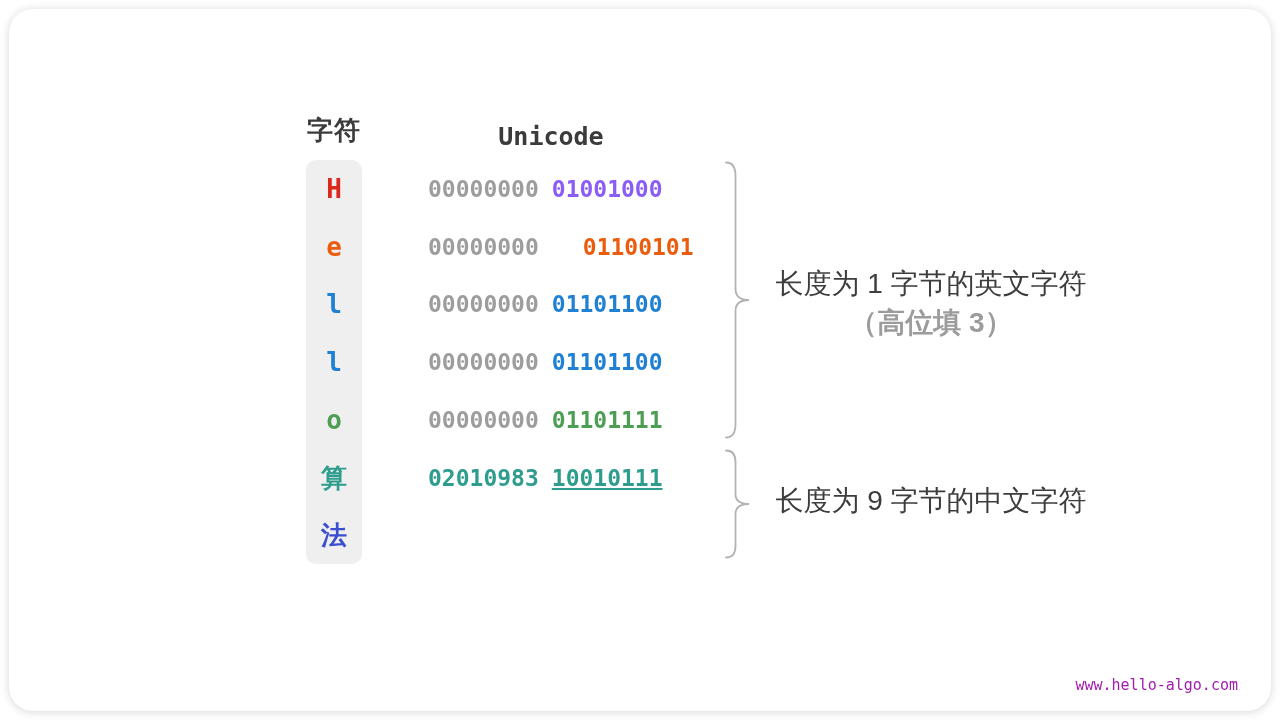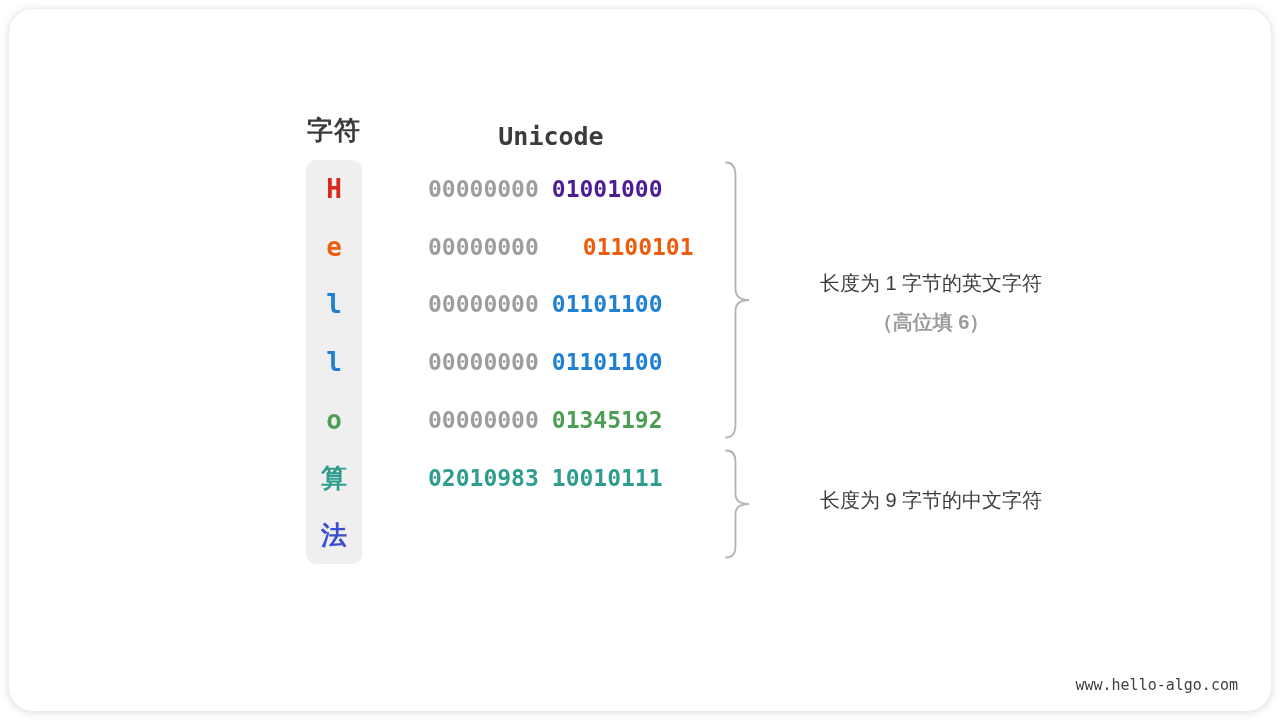--- a/index.html
+++ b/index.html
@@ -68,91 +68,91 @@
   .bin-cell .low { margin-left: 13px; }
 
   
   .brace { position: absolute; }
   .brace svg { display: block; }
 
   
   .annotation {
     position: absolute; left: 745px; width: 372px;
     text-align: center;
-    font-size: 20px; color: #3d3d3d;
+    font-size: 28px; color: #3d3d3d;
     line-height: 39px;
   }
   .ann-1 { top: 264px; }
   .ann-2 { top: 481px; }
   .ann-sub {
     color: #9c9c9c; font-weight: bold;
   }
 
   
   .watermark {
     position: absolute; right: 42px; bottom: 26px;
     font-family: "DejaVu Sans Mono", "Liberation Mono", monospace;
-    font-size: 15px; color: #404040;
+    font-size: 15px; color: #a21caf;
   }
 </style>
 </head>
 <body>
 
 <div class="card"></div>
 
 <div class="stage">
 
   <div class="hdr-char">字符</div>
   <div class="hdr-unicode">Unicode</div>
 
   <div class="char-col-bg"></div>
 
   <div class="row r0">
     <span class="char-cell" style="color: rgb(218, 41, 28);">H</span>
-    <span class="bin-cell"><span class="high" style="color: rgb(157, 157, 157);">00000000</span><span class="low" style="color: #4c1d95;">01001000</span></span>
+    <span class="bin-cell"><span class="high" style="color: rgb(157, 157, 157);">00000000</span><span class="low" style="color: #8b5cf6;">01001000</span></span>
   </div>
   <div class="row r1">
     <span class="char-cell" style="color: rgb(236, 92, 13);">e</span>
     <span class="bin-cell"><span class="high" style="color: rgb(157, 157, 157);">00000000</span><span class="low" style="color: rgb(236, 92, 13); margin-left: 44px;">01100101</span></span>
   </div>
   <div class="row r2">
     <span class="char-cell" style="color: rgb(31, 128, 212);">l</span>
     <span class="bin-cell"><span class="high" style="color: rgb(157, 157, 157);">00000000</span><span class="low" style="color: rgb(31, 128, 212);">01101100</span></span>
   </div>
   <div class="row r3">
     <span class="char-cell" style="color: rgb(31, 128, 212);">l</span>
     <span class="bin-cell"><span class="high" style="color: rgb(157, 157, 157);">00000000</span><span class="low" style="color: rgb(31, 128, 212);">01101100</span></span>
   </div>
   <div class="row r4">
     <span class="char-cell" style="color: rgb(77, 158, 85);">o</span>
-    <span class="bin-cell"><span class="high" style="color: rgb(157, 157, 157);">00000000</span><span class="low" style="color: rgb(77, 158, 85);">01345192</span></span>
+    <span class="bin-cell"><span class="high" style="color: rgb(157, 157, 157);">00000000</span><span class="low" style="color: rgb(77, 158, 85);">01101111</span></span>
   </div>
   <div class="row r5">
     <span class="char-cell" style="color: rgb(46, 157, 142);">算</span>
-    <span class="bin-cell"><span class="high" style="color: rgb(46, 157, 142);">02010983</span><span class="low" style="color: rgb(46, 157, 142);">10010111</span></span>
+    <span class="bin-cell"><span class="high" style="color: rgb(46, 157, 142);">02010983</span><span class="low" style="color: rgb(46, 157, 142); text-decoration: underline;">10010111</span></span>
   </div>
   <div class="row r6">
     <span class="char-cell" style="color: rgb(60, 78, 208);">法</span>
   </div>
 
   <div class="brace" style="left:722px; top:161px;">
     <svg width="30" height="278" viewBox="0 0 30 278" fill="none" xmlns="http://www.w3.org/2000/svg">
       <path d="M 4 1.5 C 11 1.5 13.5 6 13.5 15 L 13.5 128 C 13.5 134 16 139 27 139 C 16 139 13.5 144 13.5 150 L 13.5 263 C 13.5 272 11 276.5 4 276.5" stroke="#b3b3b3" stroke-width="1.8" fill="none" stroke-linecap="round"></path>
     </svg>
   </div>
 
   <div class="brace" style="left:722px; top:449px;">
     <svg width="30" height="110" viewBox="0 0 30 110" fill="none" xmlns="http://www.w3.org/2000/svg">
       <path d="M 4 1.5 C 11 1.5 13.5 5.5 13.5 13 L 13.5 45 C 13.5 50 16 55 27 55 C 16 55 13.5 60 13.5 65 L 13.5 97 C 13.5 104.5 11 108.5 4 108.5" stroke="#b3b3b3" stroke-width="1.8" fill="none" stroke-linecap="round"></path>
     </svg>
   </div>
 
   <div class="annotation ann-1">
     <div>长度为 1 字节的英文字符</div>
-    <div class="ann-sub">（高位填 6）</div>
+    <div class="ann-sub">（高位填 3）</div>
   </div>
   <div class="annotation ann-2">
     <div>长度为 9 字节的中文字符</div>
   </div>
 
   <div class="watermark">www.hello-algo.com</div>
 
 </div>
 
 </body></html>

